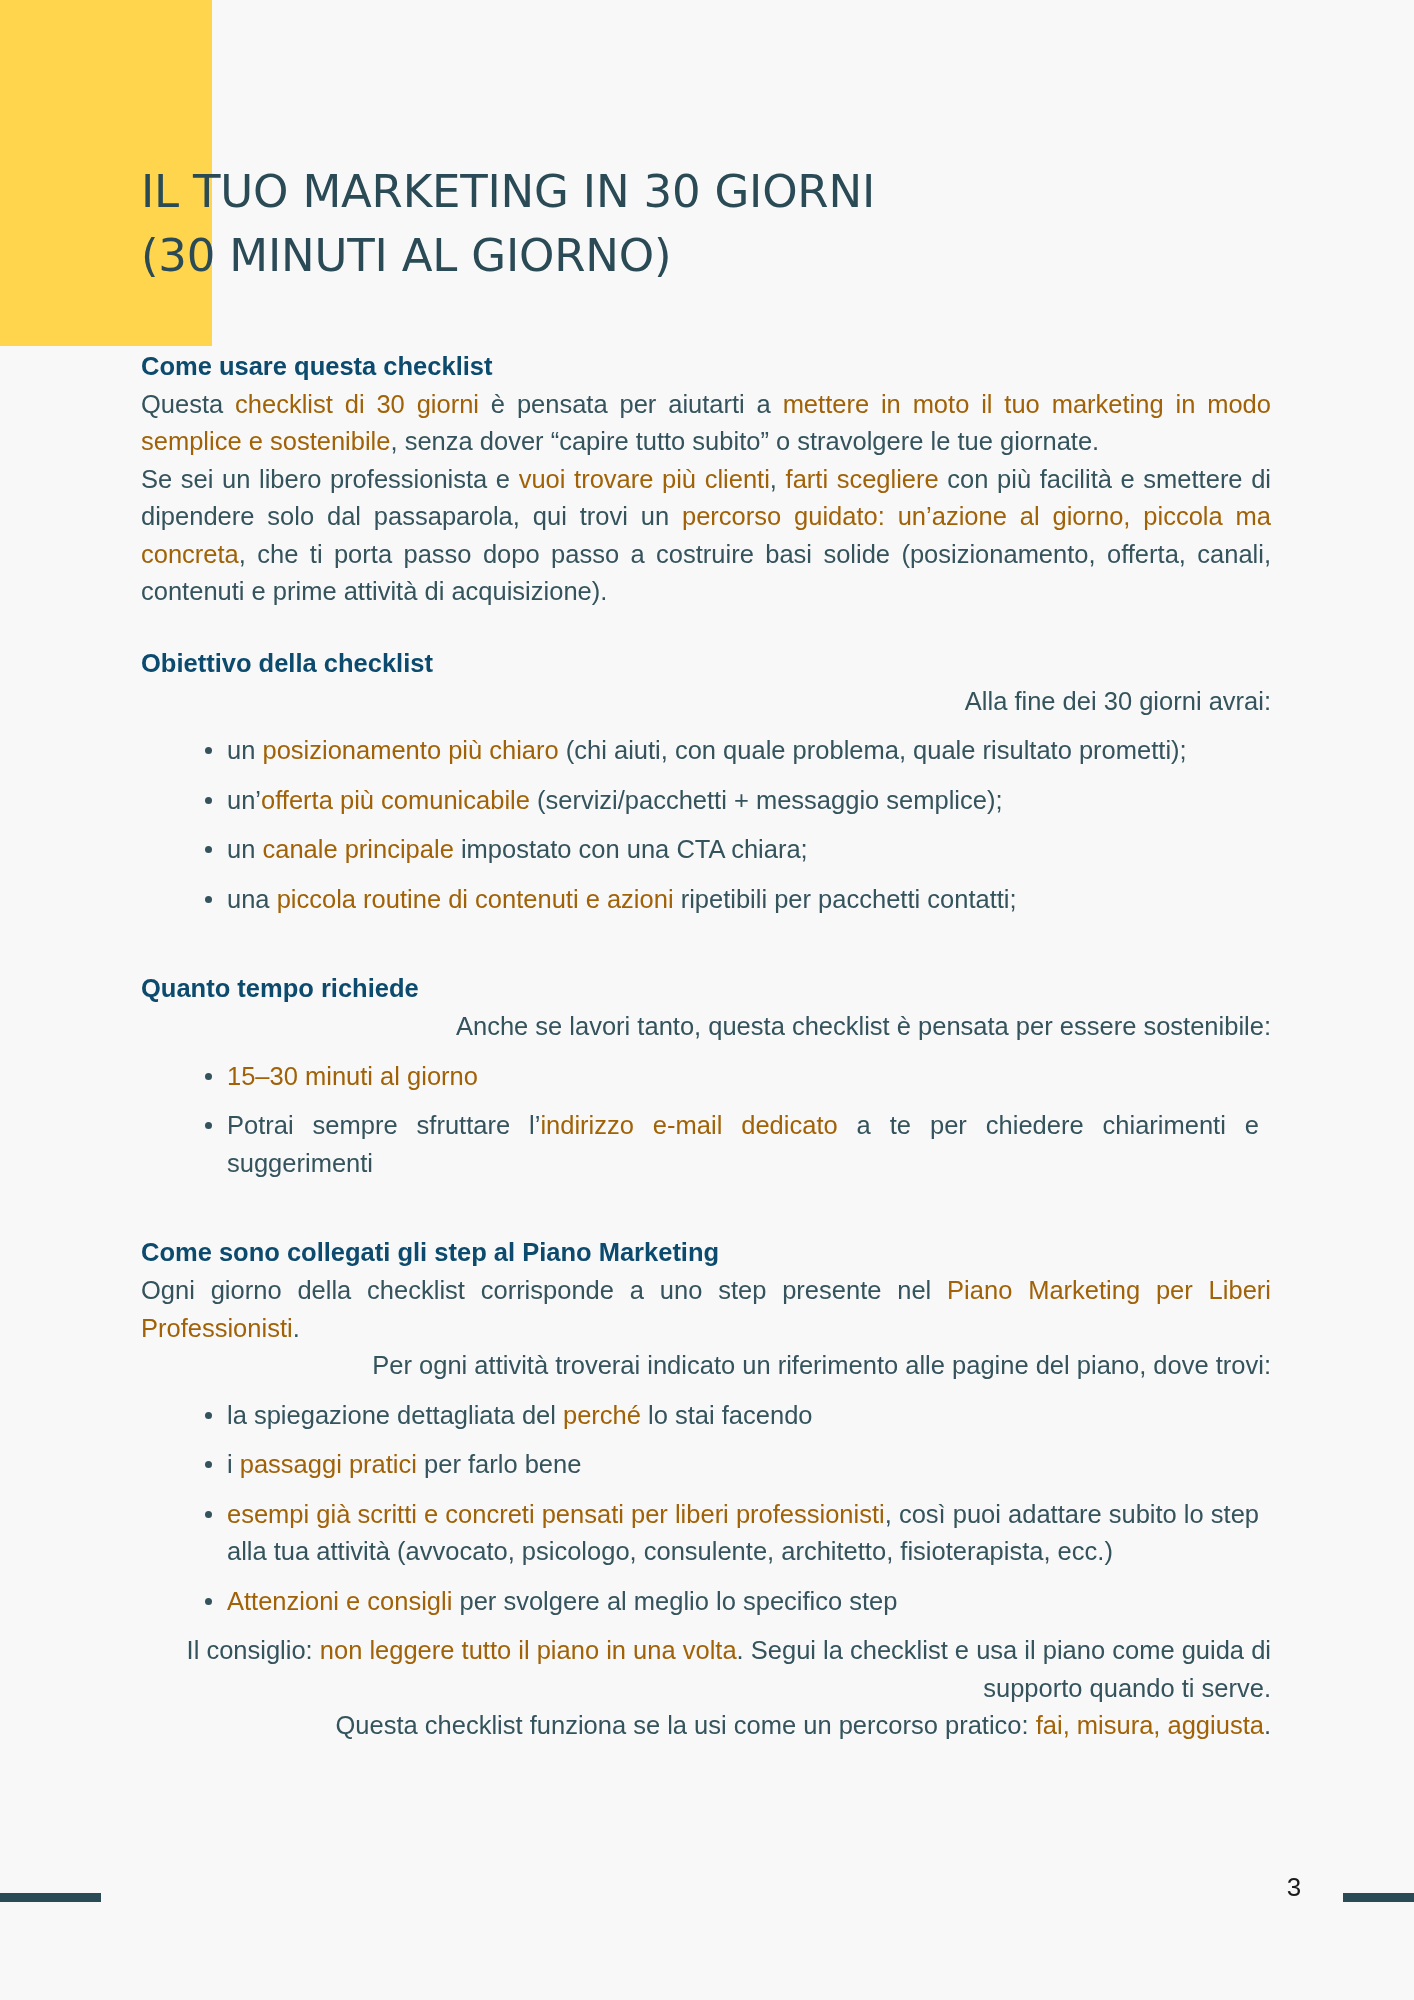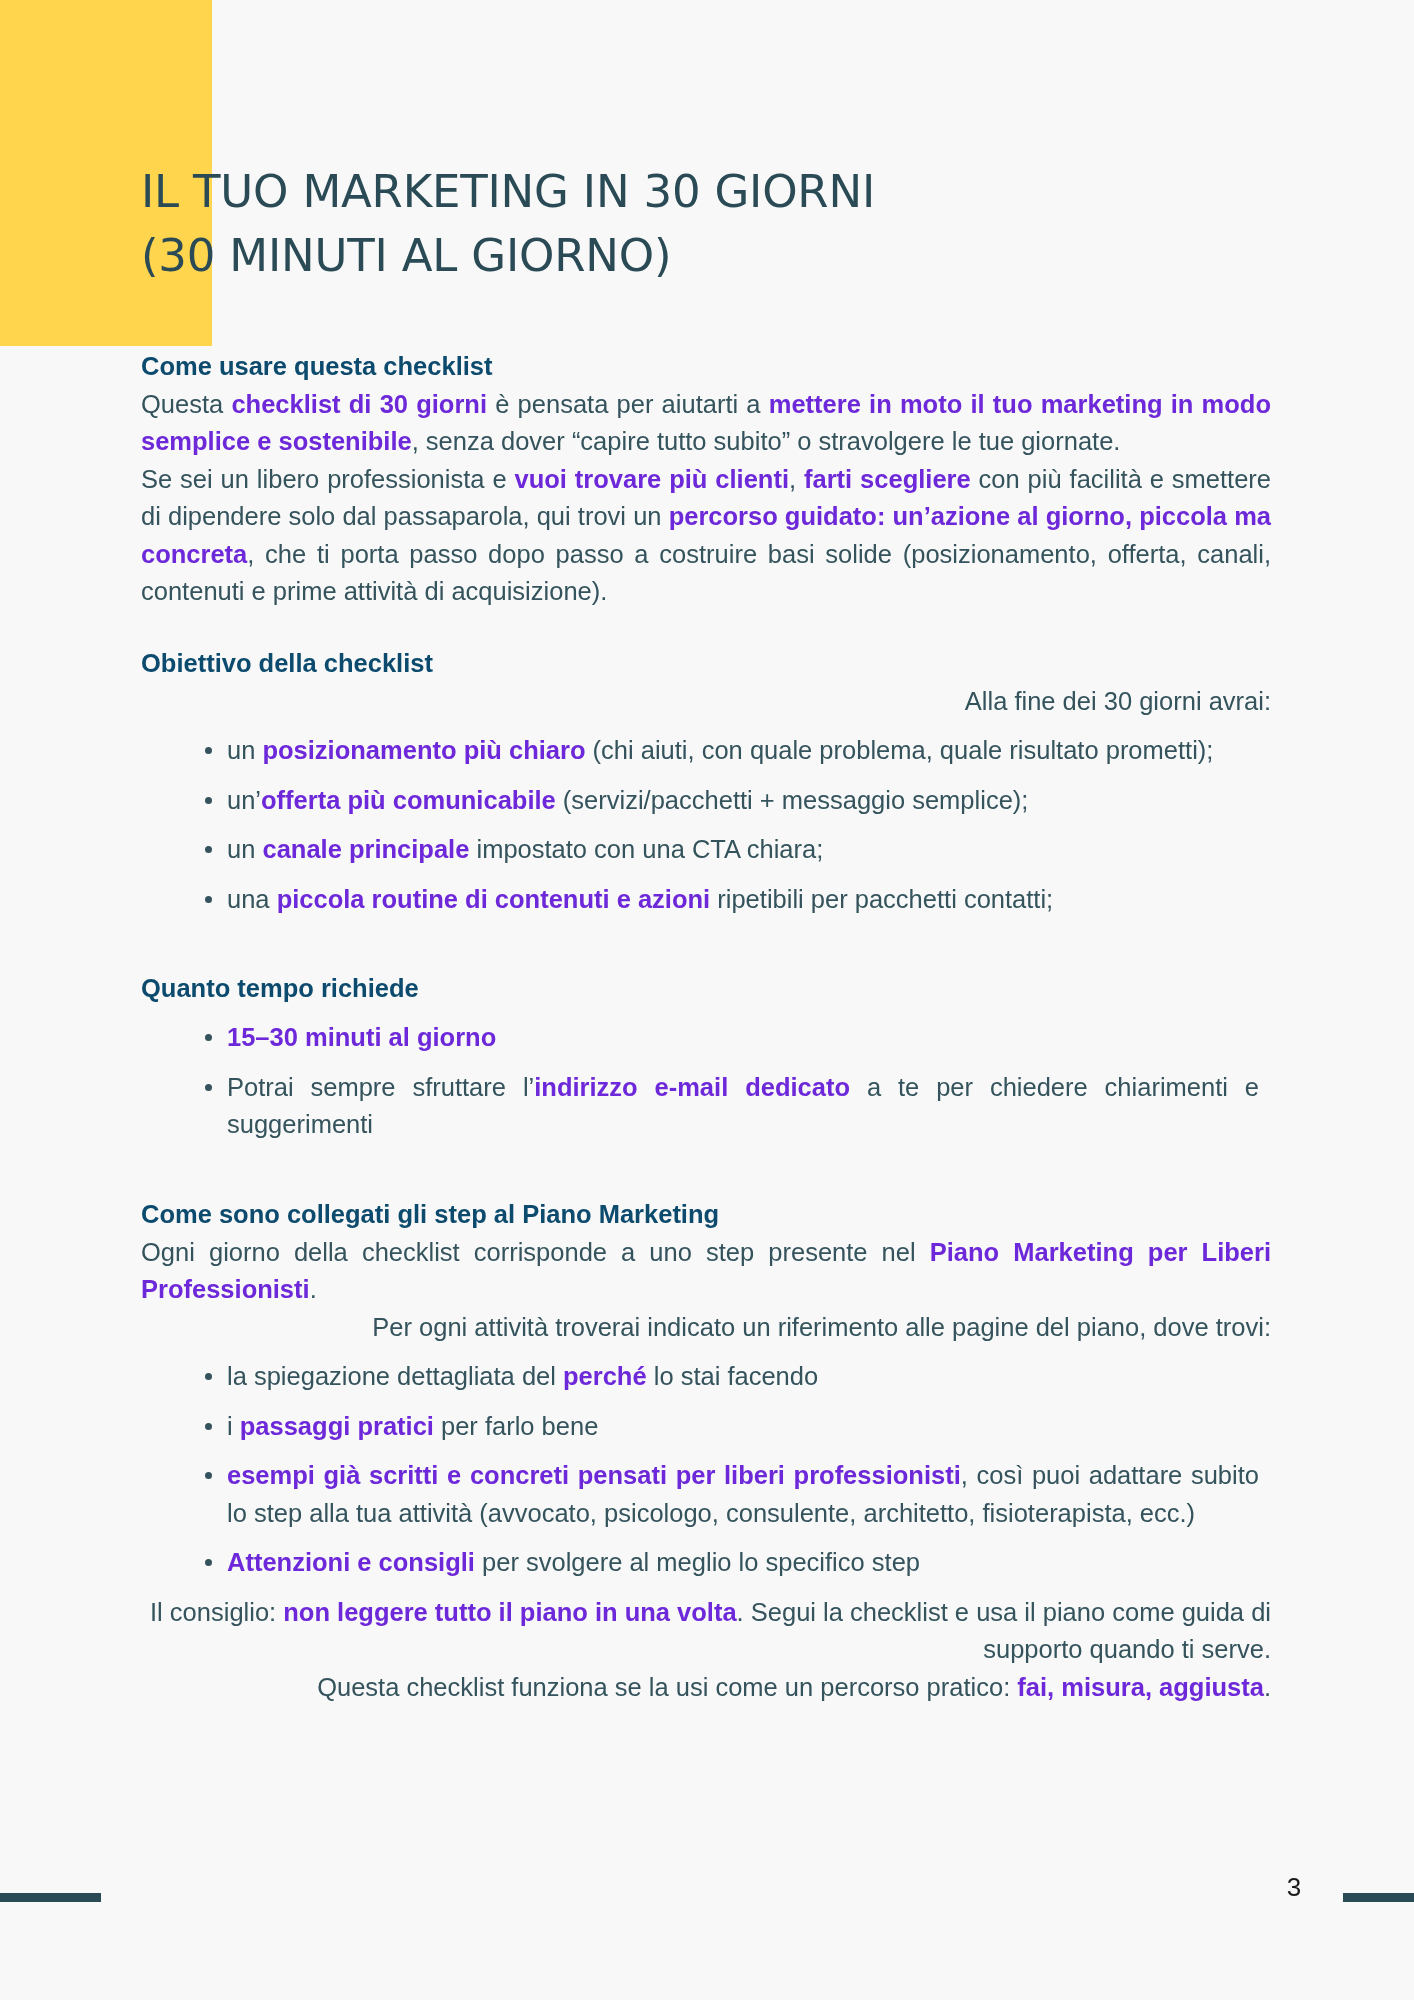--- a/index.html
+++ b/index.html
@@ -73,21 +73,21 @@
 
   p.para {
     margin: 0;
     text-align: justify;
     text-justify: inter-word;
     font-size: 25.5px;
     line-height: 1.47;
   }
   p.para.noj { text-align: right; }
 
-  b, strong { font-weight: 700; color: #6d28d9; }
+  b, strong { font-weight: 400; color: #a16207; }
 
   ul.bullets {
     margin: 0;
     padding: 0 0 0 52px;
     list-style: none;
   }
   ul.bullets > li {
     position: relative;
     margin: 12px;
     padding: 0 0 0 22px;
@@ -166,20 +166,21 @@
     <ul class="bullets">
       <li><span>un </span><b>posizionamento più chiaro</b><span> (chi aiuti, con quale problema, quale risultato prometti);</span></li>
       <li class="noj"><span>un’</span><b>offerta più comunicabile</b><span> (servizi/pacchetti + messaggio semplice);</span></li>
       <li class="noj"><span>un </span><b>canale principale</b><span> impostato con una CTA chiara;</span></li>
       <li class="noj"><span>una </span><b>piccola routine di contenuti e azioni</b><span> ripetibili per pacchetti contatti;</span></li>
     </ul>
 
     <div class="gap-lg"></div>
 
     <div class="subhead">Quanto tempo richiede</div>
+    <p class="para noj">Anche se lavori tanto, questa checklist è pensata per essere sostenibile:</p>
 
     <ul class="bullets">
       <li class="noj"><span></span><b>15–30 minuti al giorno</b><span></span></li>
       <li><span>Potrai sempre sfruttare l’</span><b>indirizzo e-mail dedicato</b><span> a te per chiedere chiarimenti e suggerimenti</span></li>
     </ul>
 
     <div class="gap-lg"></div>
 
     <div class="subhead">Come sono collegati gli step al Piano Marketing</div>
 

